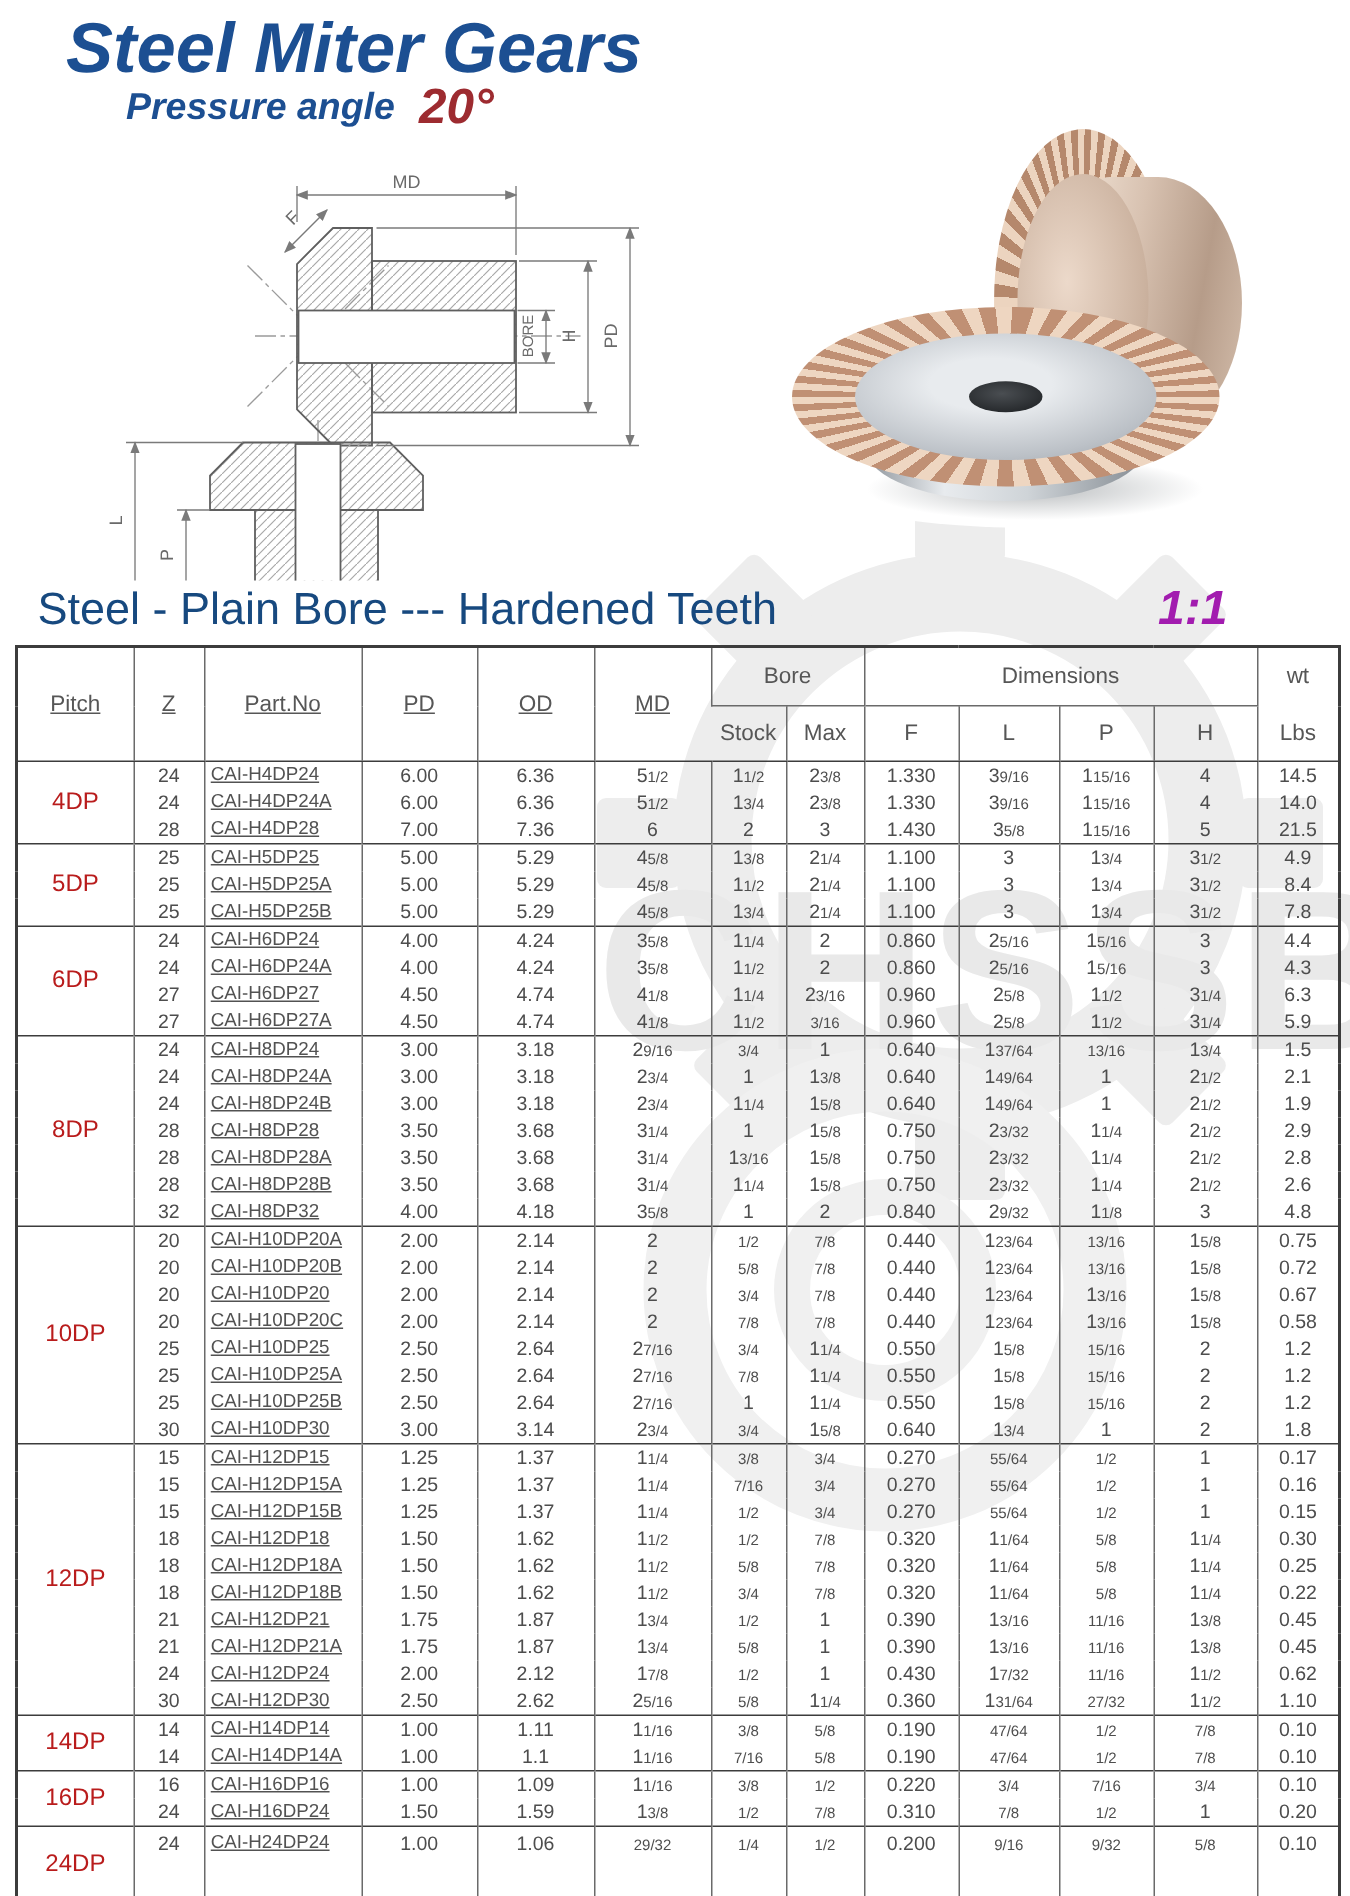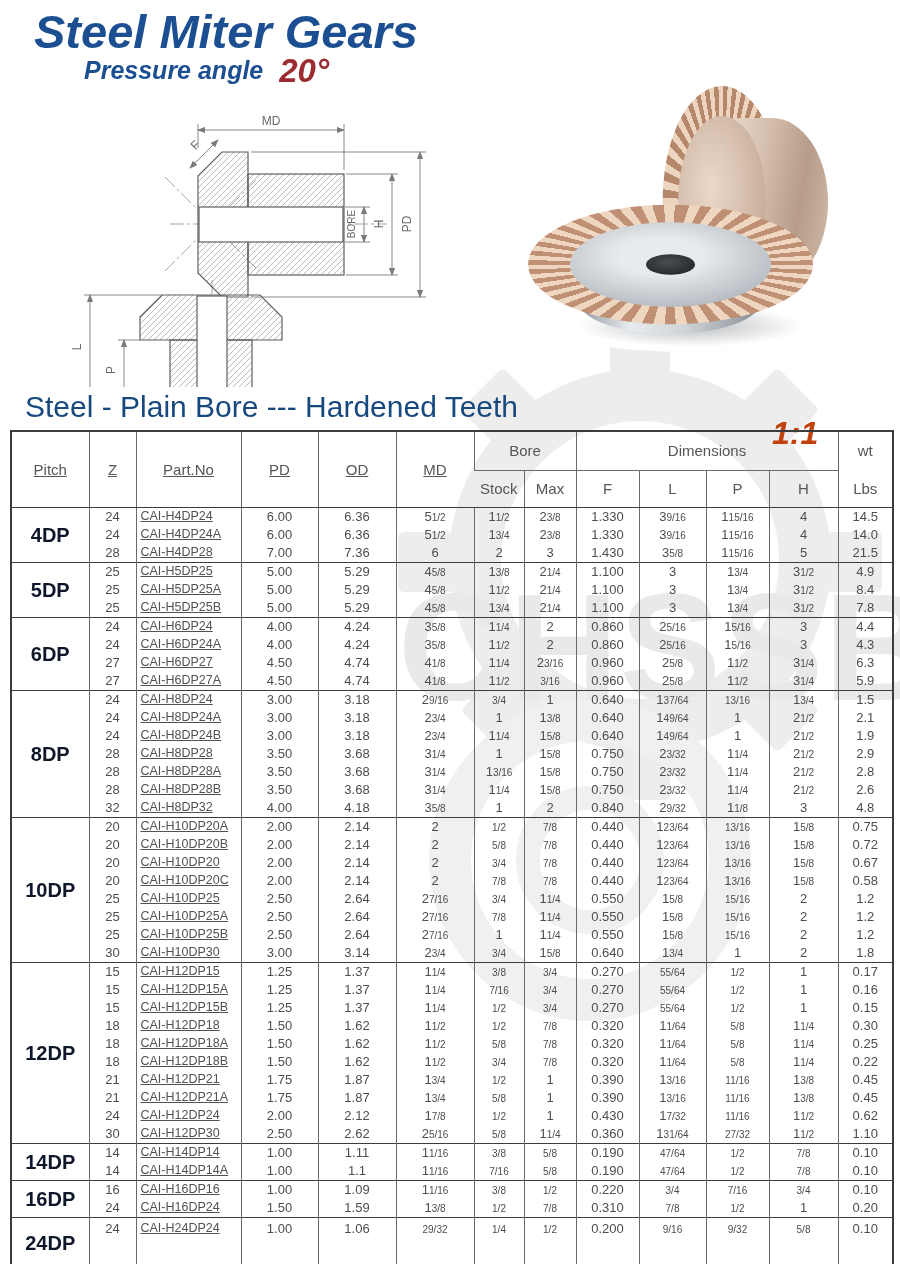--- a/index.html
+++ b/index.html
@@ -9,21 +9,21 @@
   }
   
   .wm{position:absolute;inset:0;z-index:0;overflow:hidden;}
   .wm-letters{
     position:absolute;left:398px;top:560px;font-size:152px;font-weight:bold;
     color:#e9e9e9;letter-spacing:1px;font-family:"Liberation Sans",sans-serif;
   }
   .fg{position:relative;z-index:1;}
   
   .title{
-    position:absolute;left:34px;top:4px;font-size:47px;font-weight:bold;font-style:italic;
+    position:absolute;left:44px;top:4px;font-size:47px;font-weight:bold;font-style:italic;
     color:#1c4f92;white-space:nowrap;
   }
   .subtitle{position:absolute;left:84px;top:52px;white-space:nowrap;}
   .subtitle .pa{font-size:25px;font-weight:bold;font-style:italic;color:#1c4f92;}
   .subtitle .angle{font-size:33px;font-weight:bold;font-style:italic;color:#9d2b30;margin-left:16px;vertical-align:-3px;}
   
   .diagram{position:absolute;left:52px;top:112px;}
   
   .photo{position:absolute;left:520px;top:92px;width:350px;height:275px;}
   .photo div{position:absolute;}
@@ -62,36 +62,36 @@
   .g1-bore{
     left:126px;top:148px;width:49px;height:49px;border-radius:50%;
     background:radial-gradient(circle at 45% 40%,#4a4e52,#26292c 75%);
     transform:scaleY(0.42);
   }
   
   .section-title{
     position:absolute;left:25px;top:390px;font-size:30px;font-weight:normal;color:#17497f;white-space:nowrap;
   }
   .ratio{
-    position:absolute;left:772px;top:387px;font-size:32px;font-weight:bold;font-style:italic;color:#c2410c;margin-top:28px;
+    position:absolute;left:772px;top:387px;font-size:32px;font-weight:bold;font-style:italic;color:#a21caf;
   }
   
   .tbl-wrap{position:absolute;left:10px;top:430px;}
   table{border-collapse:collapse;table-layout:fixed;width:882px;border:2px solid #3c3c3c;background:transparent;}
   th,td{border-left:1px solid #6a6a6a;padding:0 2px;text-align:center;font-weight:normal;line-height:1.05;}
   th:first-child,td.pitch{border-left:none;}
   thead th{font-size:15px;color:#565656;}
   thead tr.r1 th{height:38px;}
   thead tr.r2 th{height:36px;border-bottom:1.5px solid #3c3c3c;}
   thead th[rowspan]{border-bottom:1.5px solid #3c3c3c;text-decoration:underline;}
   thead th.grp{border-bottom:1px solid #6a6a6a;}
   thead th.wt{border-bottom:none;}
   tbody td{height:18px;font-size:13px;color:#4d4d4d;}
   tbody tr.gs td{border-top:1.5px solid #3c3c3c;}
-  td.pitch{font-size:20px;font-weight:bold;color:#0f172a;vertical-align:middle;}
+  td.pitch{font-size:16px;font-weight:normal;color:#b91c1c;vertical-align:middle;}
   td.c-part{text-align:left;padding-left:4px;font-size:12.5px;color:#525252;text-decoration:underline;}
   td .fr{font-size:10px;}
   tbody tr.tall td{height:46px;vertical-align:top;padding-top:4px;}
   tbody tr.tall td.pitch{vertical-align:middle;padding-top:0;}
 </style>
 </head>
 <body>
 
 <div class="wm">
   <svg width="900" height="1264">

